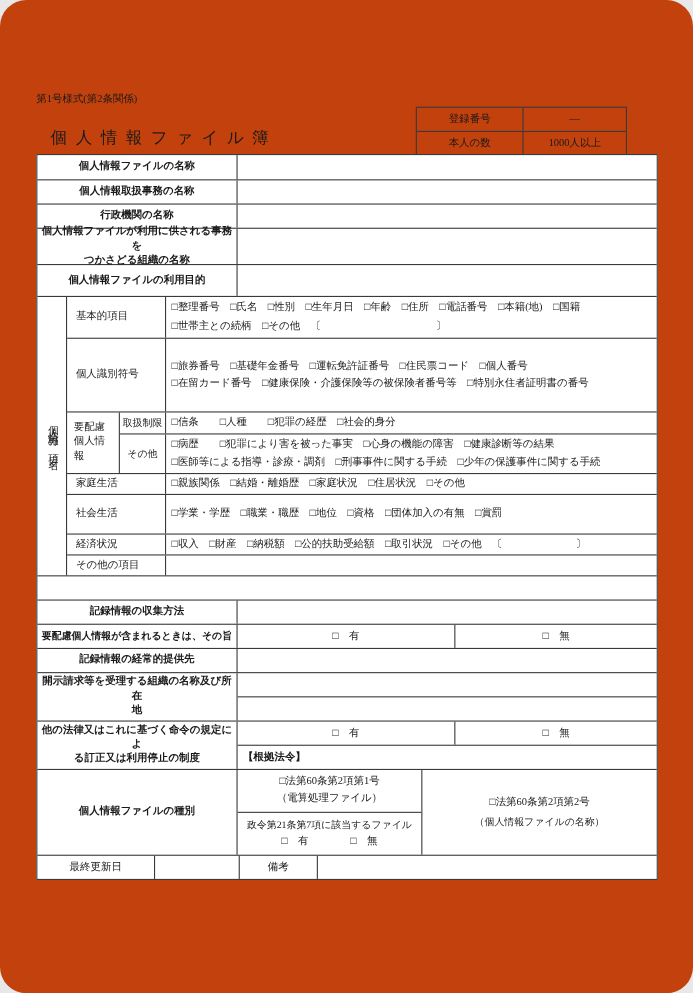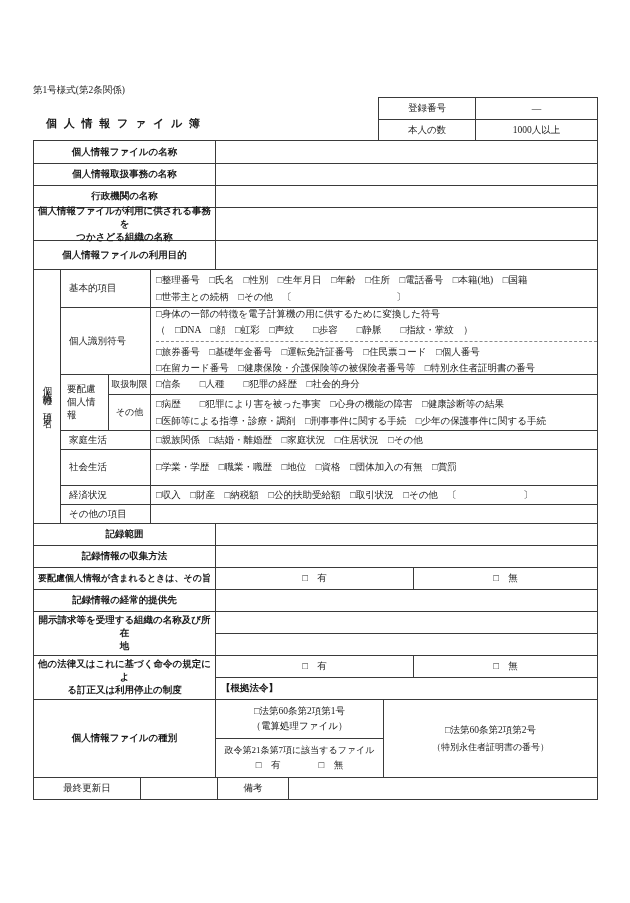--- a/index.html
+++ b/index.html
@@ -1,24 +1,24 @@
 <!DOCTYPE html>
 <html><head>
 <meta charset="utf-8">
 <style>
   :root { --bc: #3a3a3a; }
   * { margin:0; padding:0; box-sizing:border-box; }
   body { background:#e8e8e8; font-family:"Liberation Serif","DejaVu Serif",serif; }
-  .page { position:relative; width:630px; height:903px; background:#ffffff; margin:0 auto;
-          color:#1a1a1a; }
+  .page { position:relative; width:630px; height:903px; background:#c2410c; margin:0 auto;
+          color:#1a1a1a;border-radius:24px; }
   .note { position:absolute; left:33px; top:84px; font-size:9.5px; }
-  .title { position:absolute; left:46px; top:116px; font-size:11px; font-weight:bold; letter-spacing:2px; }
-
-  
-  .regtbl { position:absolute; left:378px; top:97px; width:220px; border:1px solid var(--bc); }
+  .title { position:absolute; left:46px; top:116px; font-size:15px; font-weight:normal; letter-spacing:2px; }
+
+  
+  .regtbl { position:absolute; left:378px; top:97px; width:192px; border:1px solid var(--bc); }
   .regrow { display:flex; height:21px; }
   .regrow + .regrow { border-top:1px solid var(--bc); }
   .regrow .rl { width:97px; border-right:1px solid var(--bc); display:flex; align-items:center; justify-content:center; font-size:9.5px; }
   .regrow .rv { flex:1; display:flex; align-items:center; justify-content:center; font-size:9.5px; }
 
   
   .tbl { position:absolute; left:33px; top:140px; width:565px; border:1px solid var(--bc); background:#fff; }
   .trow { display:flex; }
   .trow + .trow { border-top:1px solid var(--bc); }
   .lbl { width:182px; border-right:1px solid var(--bc); display:flex; flex-direction:column;
@@ -128,24 +128,20 @@
           <div class="icontent">
             <div class="cline">□整理番号　□氏名　□性別　□生年月日　□年齢　□住所　□電話番号　□本籍(地)　□国籍</div>
             <div class="cline">□世帯主との続柄　□その他　〔　　　　　　　　　　　〕</div>
           </div>
         </div>
 
         <div class="irow h67">
           <div class="ilbl">個人識別符号</div>
           <div class="icontent">
             <div class="idgroup">
-              <div class="cline">□身体の一部の特徴を電子計算機の用に供するために変換した符号</div>
-              <div class="cline">（　□DNA　□顔　□虹彩　□声紋　　□歩容　　□静脈　　□指紋・掌紋　）</div>
-            </div>
-            <div class="idgroup">
               <div class="cline">□旅券番号　□基礎年金番号　□運転免許証番号　□住民票コード　□個人番号</div>
               <div class="cline">□在留カード番号　□健康保険・介護保険等の被保険者番号等　□特別永住者証明書の番号</div>
             </div>
           </div>
         </div>
 
         <div class="irow">
           <div class="scolA">
             <span>要配慮個人情報</span>
           </div>
@@ -188,21 +184,20 @@
         </div>
 
         <div class="irow h19">
           <div class="ilbl">その他の項目</div>
         </div>
 
       </div>
     </div>
 
     <div class="trow h22">
-      <div class="lbl">記録範囲</div>
       <div class="val"></div>
     </div>
 
     <div class="trow h22">
       <div class="lbl">記録情報の収集方法</div>
       <div class="val"></div>
     </div>
 
     <div class="trow h22">
       <div class="lbl small">要配慮個人情報が含まれるときは、その旨</div>
@@ -251,21 +246,21 @@
           <div class="cline">□法第60条第2項第1号</div>
           <div class="cline">（電算処理ファイル）</div>
         </div>
         <div class="typecell">
           <div class="cline small">政令第21条第7項に該当するファイル</div>
           <div class="cline">□　有　　　　□　無</div>
         </div>
       </div>
       <div class="rightcol">
         <div class="cline">□法第60条第2項第2号</div>
-        <div class="cline small">（特別永住者証明書の番号）</div>
+        <div class="cline small">（個人情報ファイルの名称）</div>
       </div>
     </div>
 
     <div class="trow last">
       <div class="lc1">最終更新日</div>
       <div class="lc2"></div>
       <div class="lc3">備考</div>
       <div class="lc4"></div>
     </div>
 

